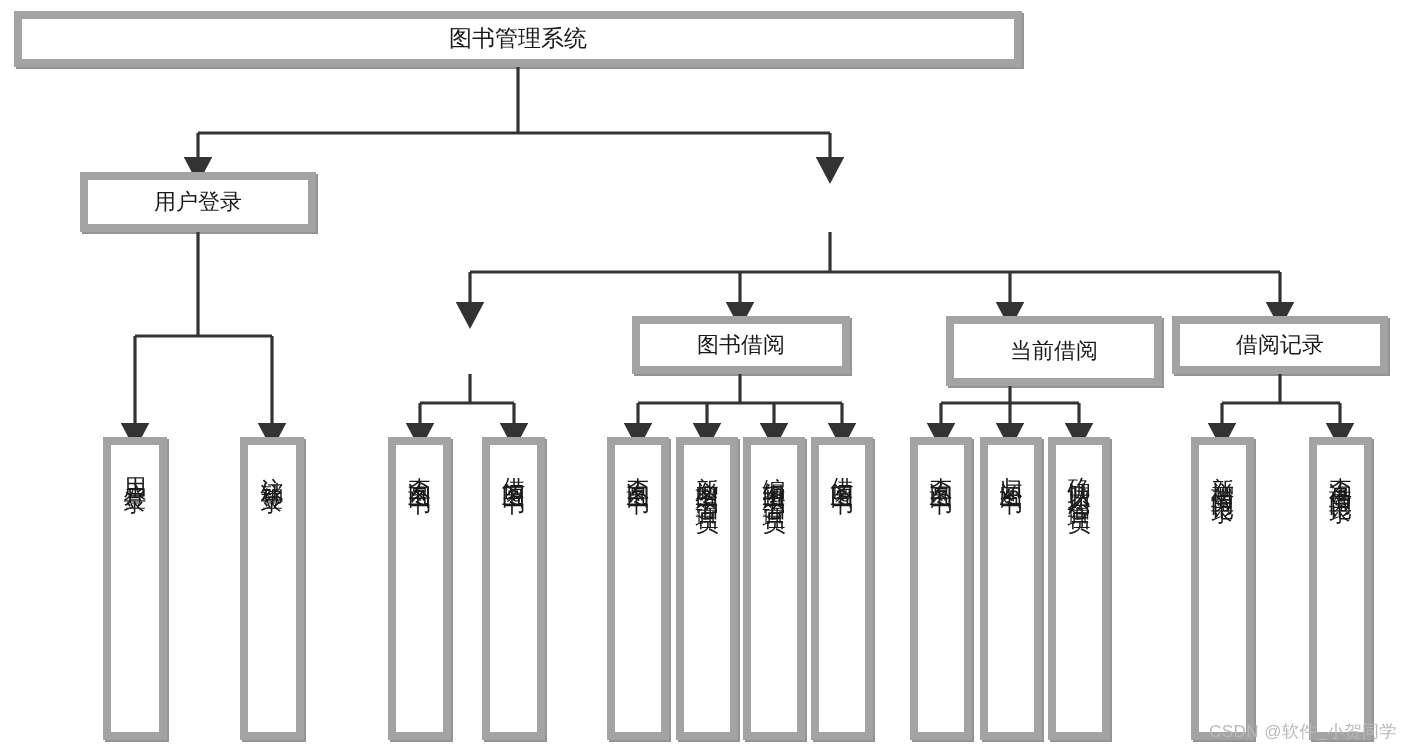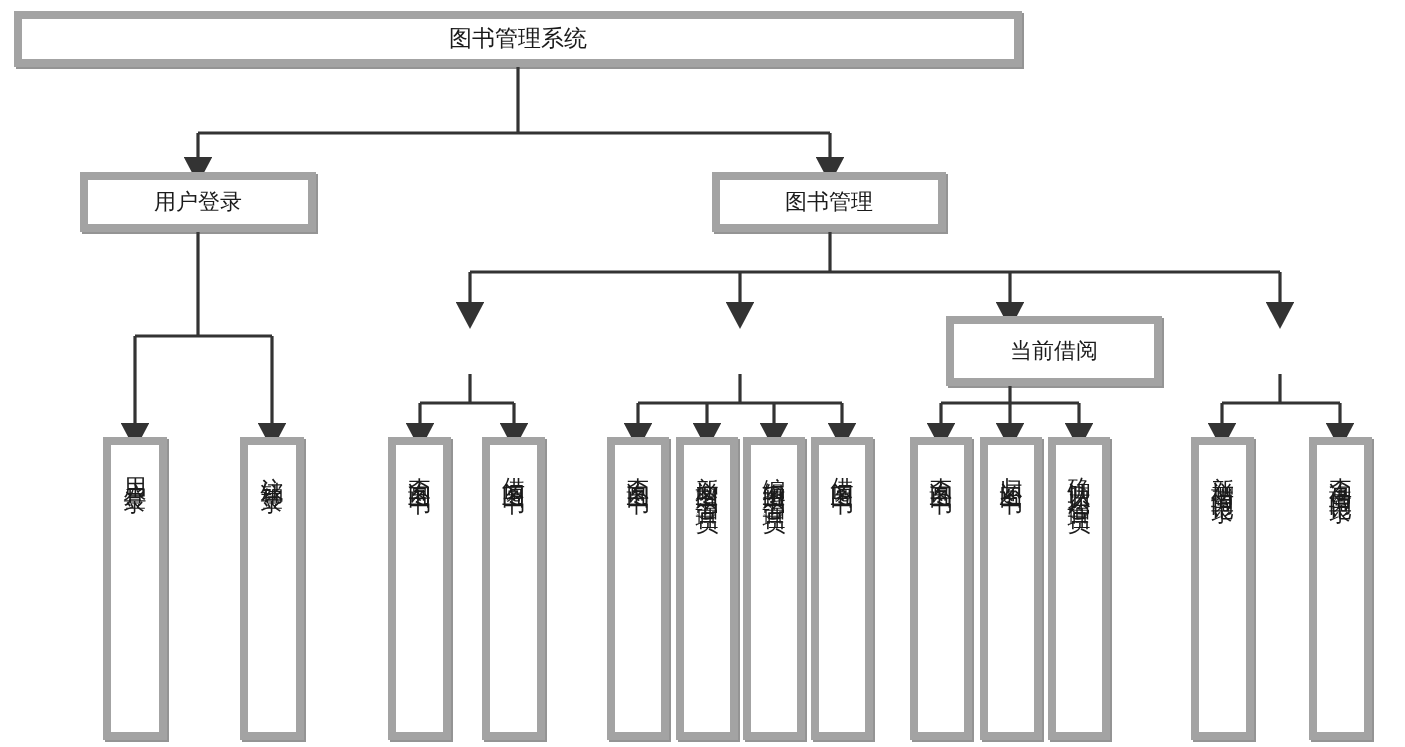--- a/index.html
+++ b/index.html
@@ -109,26 +109,29 @@
     </g>
   </svg>
 
   <div class="node root horiz" style="left:14px;top:11px;width:1008px;height:56px;">
     <span class="lbl">图书管理系统</span>
   </div>
 
   <div class="node horiz" style="left:80px;top:172px;width:236px;height:60px;">
     <span class="lbl">用户登录</span>
   </div>
-  <div class="node horiz" style="left:712px;top:172px;width:234px;height:60px;">
-    <span class="lbl">图书管理</span>
+
+  <div class="node horiz" style="left:632px;top:316px;width:218px;height:58px;">
+    <span class="lbl">图书借阅</span>
   </div>
-
   <div class="node horiz" style="left:946px;top:316px;width:216px;height:70px;">
     <span class="lbl">当前借阅</span>
+  </div>
+  <div class="node horiz" style="left:1172px;top:316px;width:216px;height:58px;">
+    <span class="lbl">借阅记录</span>
   </div>
 
   <div class="node leaf" style="left:103px;top:437px;width:64px;height:303px;">
     <span class="lbl">用户登录</span>
   </div>
   <div class="node leaf" style="left:240px;top:437px;width:64px;height:303px;">
     <span class="lbl">注销登录</span>
   </div>
 
   <div class="node leaf" style="left:388px;top:437px;width:63px;height:303px;">
@@ -161,13 +164,14 @@
     <span class="lbl">确认归还（管理员）</span>
   </div>
 
   <div class="node leaf" style="left:1191px;top:437px;width:63px;height:303px;">
     <span class="lbl">新增借阅记录</span>
   </div>
   <div class="node leaf" style="left:1309px;top:437px;width:63px;height:303px;">
     <span class="lbl">查询借阅记录</span>
   </div>
 
+  <div id="watermark">CSDN @软件_小贺同学</div>
 </div>
 
 </body></html>

